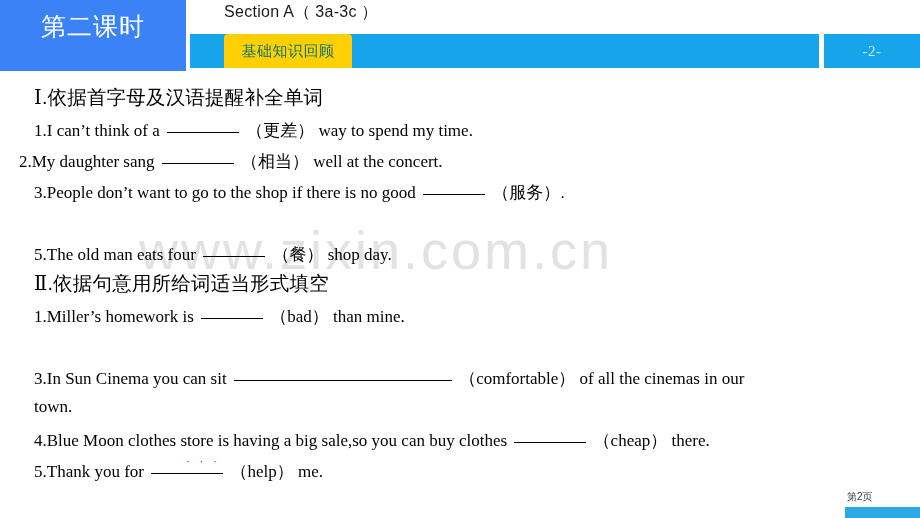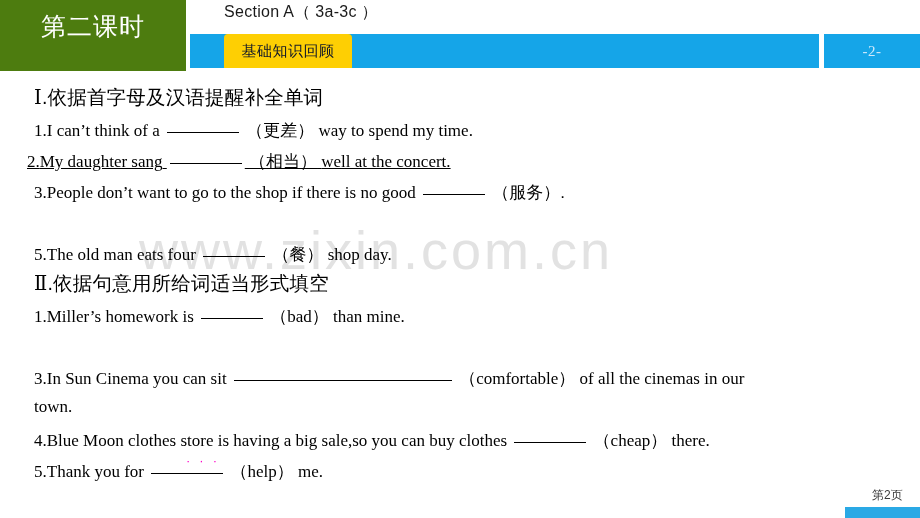--- a/index.html
+++ b/index.html
@@ -21,21 +21,21 @@
     width: 920px;
     height: 71px;
   }
 
   .lesson-badge {
     position: absolute;
     left: 0;
     top: 0;
     width: 186px;
     height: 71px;
-    background: #4d7c0f;
+    background: #3b82f6;
     display: flex;
     align-items: center;
     justify-content: center;
   }
   .lesson-badge-text {
     color: #ffffff;
     font-family: "Liberation Sans", "DejaVu Sans", sans-serif;
     font-size: 25px;
     letter-spacing: 1px;
     line-height: 1;
@@ -69,21 +69,21 @@
     width: 128px;
     height: 34px;
     background: #fecf03;
     border-radius: 4px 4px 0 0;
     display: flex;
     align-items: center;
     justify-content: center;
     box-shadow: 0 0 0 0 transparent;
   }
   .tab-basic-text {
-    color: #0f172a;
+    color: #0f766e;
     font-family: Liberation Sans, sans-serif;
     font-size: 15px;
     letter-spacing: 0.5px;
     text-align: right;
   }
 
   .tab-advanced {
     position: absolute;
     left: 428px;
     top: 36px;
@@ -204,24 +204,24 @@
   .footer-bar {
     position: absolute;
     left: 845px;
     bottom: 0;
     width: 75px;
     height: 11px;
     background: #2aa9e5;
   }
   .footer-page {
     position: absolute;
-    left: 872px;
+    left: 847px;
     bottom: 14px;
     font-family: "Liberation Sans", "DejaVu Sans", sans-serif;
-    font-size: 12px;
+    font-size: 10px;
     color: #3a3a3a;
     white-space: nowrap;
   }
 </style>
 </head>
 <body>
 
 <div class="header">
 
   <div class="lesson-badge">
@@ -251,21 +251,21 @@
     <span class="roman">Ⅰ</span><span>.依据首字母及汉语提醒补全单词</span>
   </div>
 
   <div class="q-line" style="left:34px; top:48px;">
     <span>1.</span><span>I can’t think of a</span>
     <span class="blank b-md"></span>
     <span class="cn">（</span><span class="cn">更差</span><span class="cn">）</span>
     <span>way to spend my time.</span>
   </div>
 
-  <div class="q-line" style="left:27px; top:79px;text-decoration:underline;">
+  <div class="q-line" style="left:19px; top:79px;">
     <span>2.</span><span>My daughter sang</span>
     <span class="blank b-md"></span>
     <span class="cn">（</span><span class="cn">相当</span><span class="cn">）</span>
     <span>well at the concert.</span>
   </div>
 
   <div class="q-line" style="left:34px; top:110px;">
     <span>3.</span><span>People don’t want to go to the shop if there is no good</span>
     <span class="blank b-sm"></span>
     <span class="cn">（</span><span class="cn">服务</span><span class="cn">）.</span>

